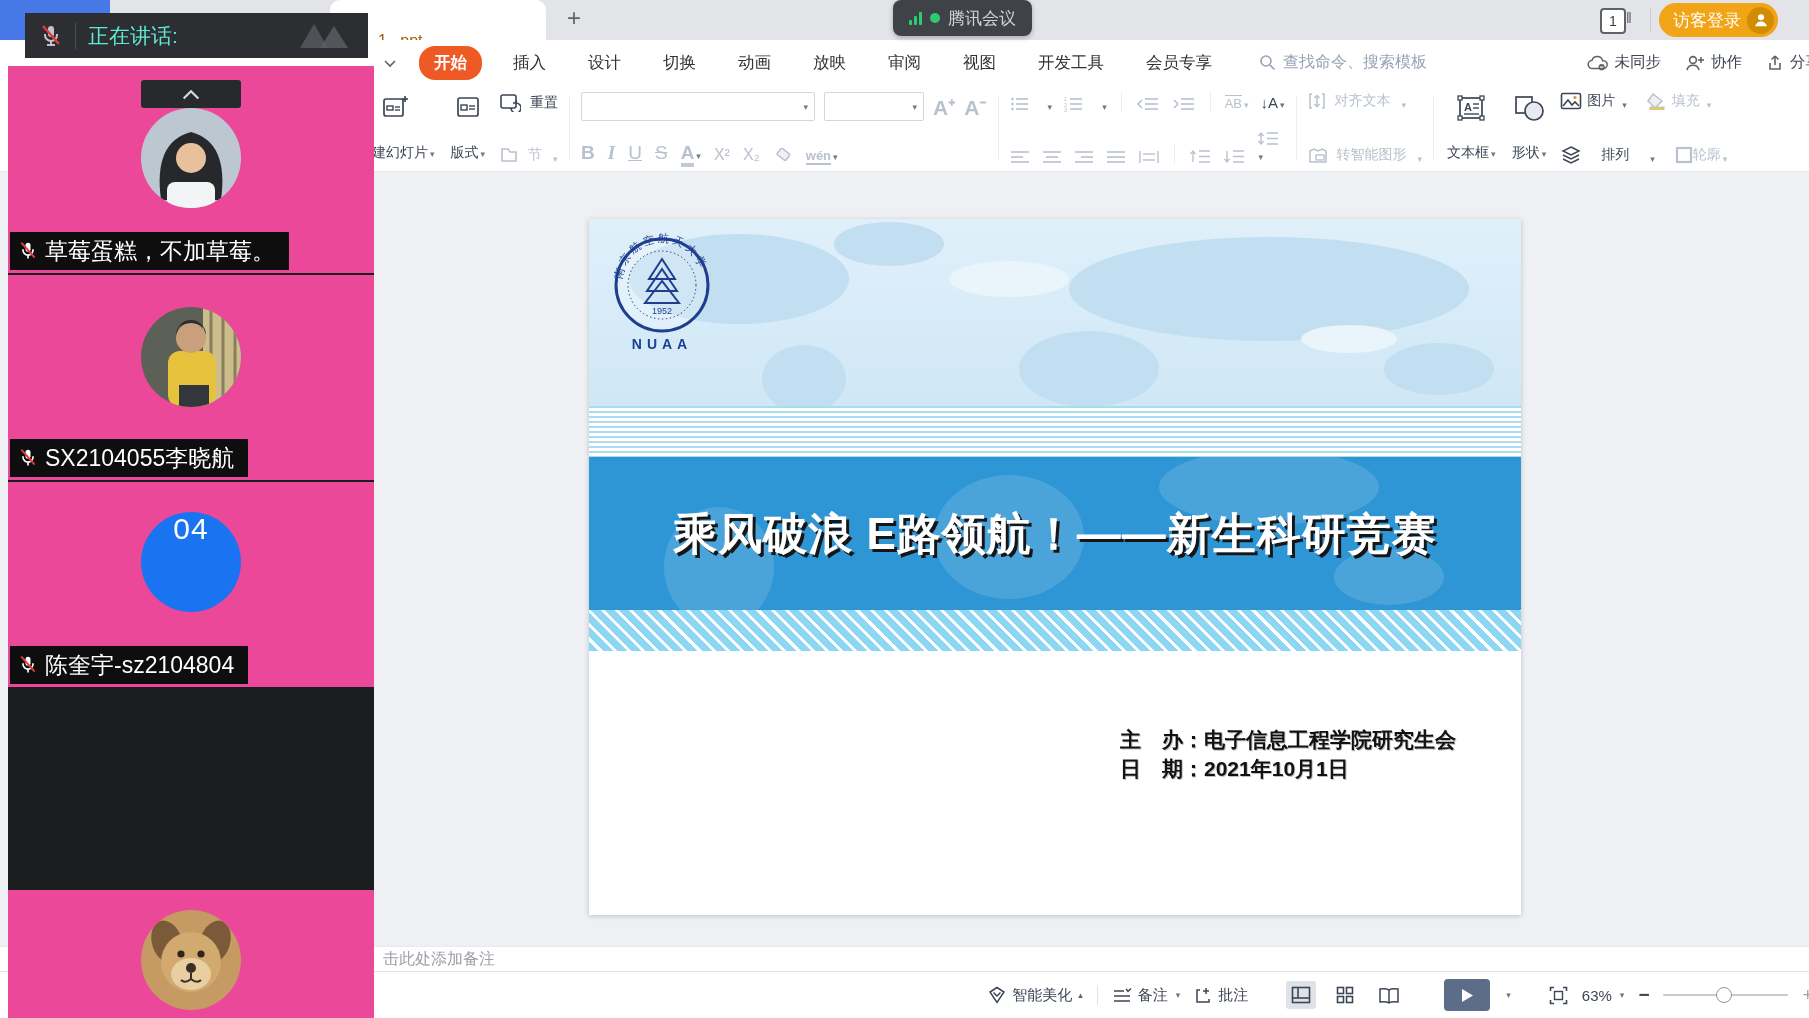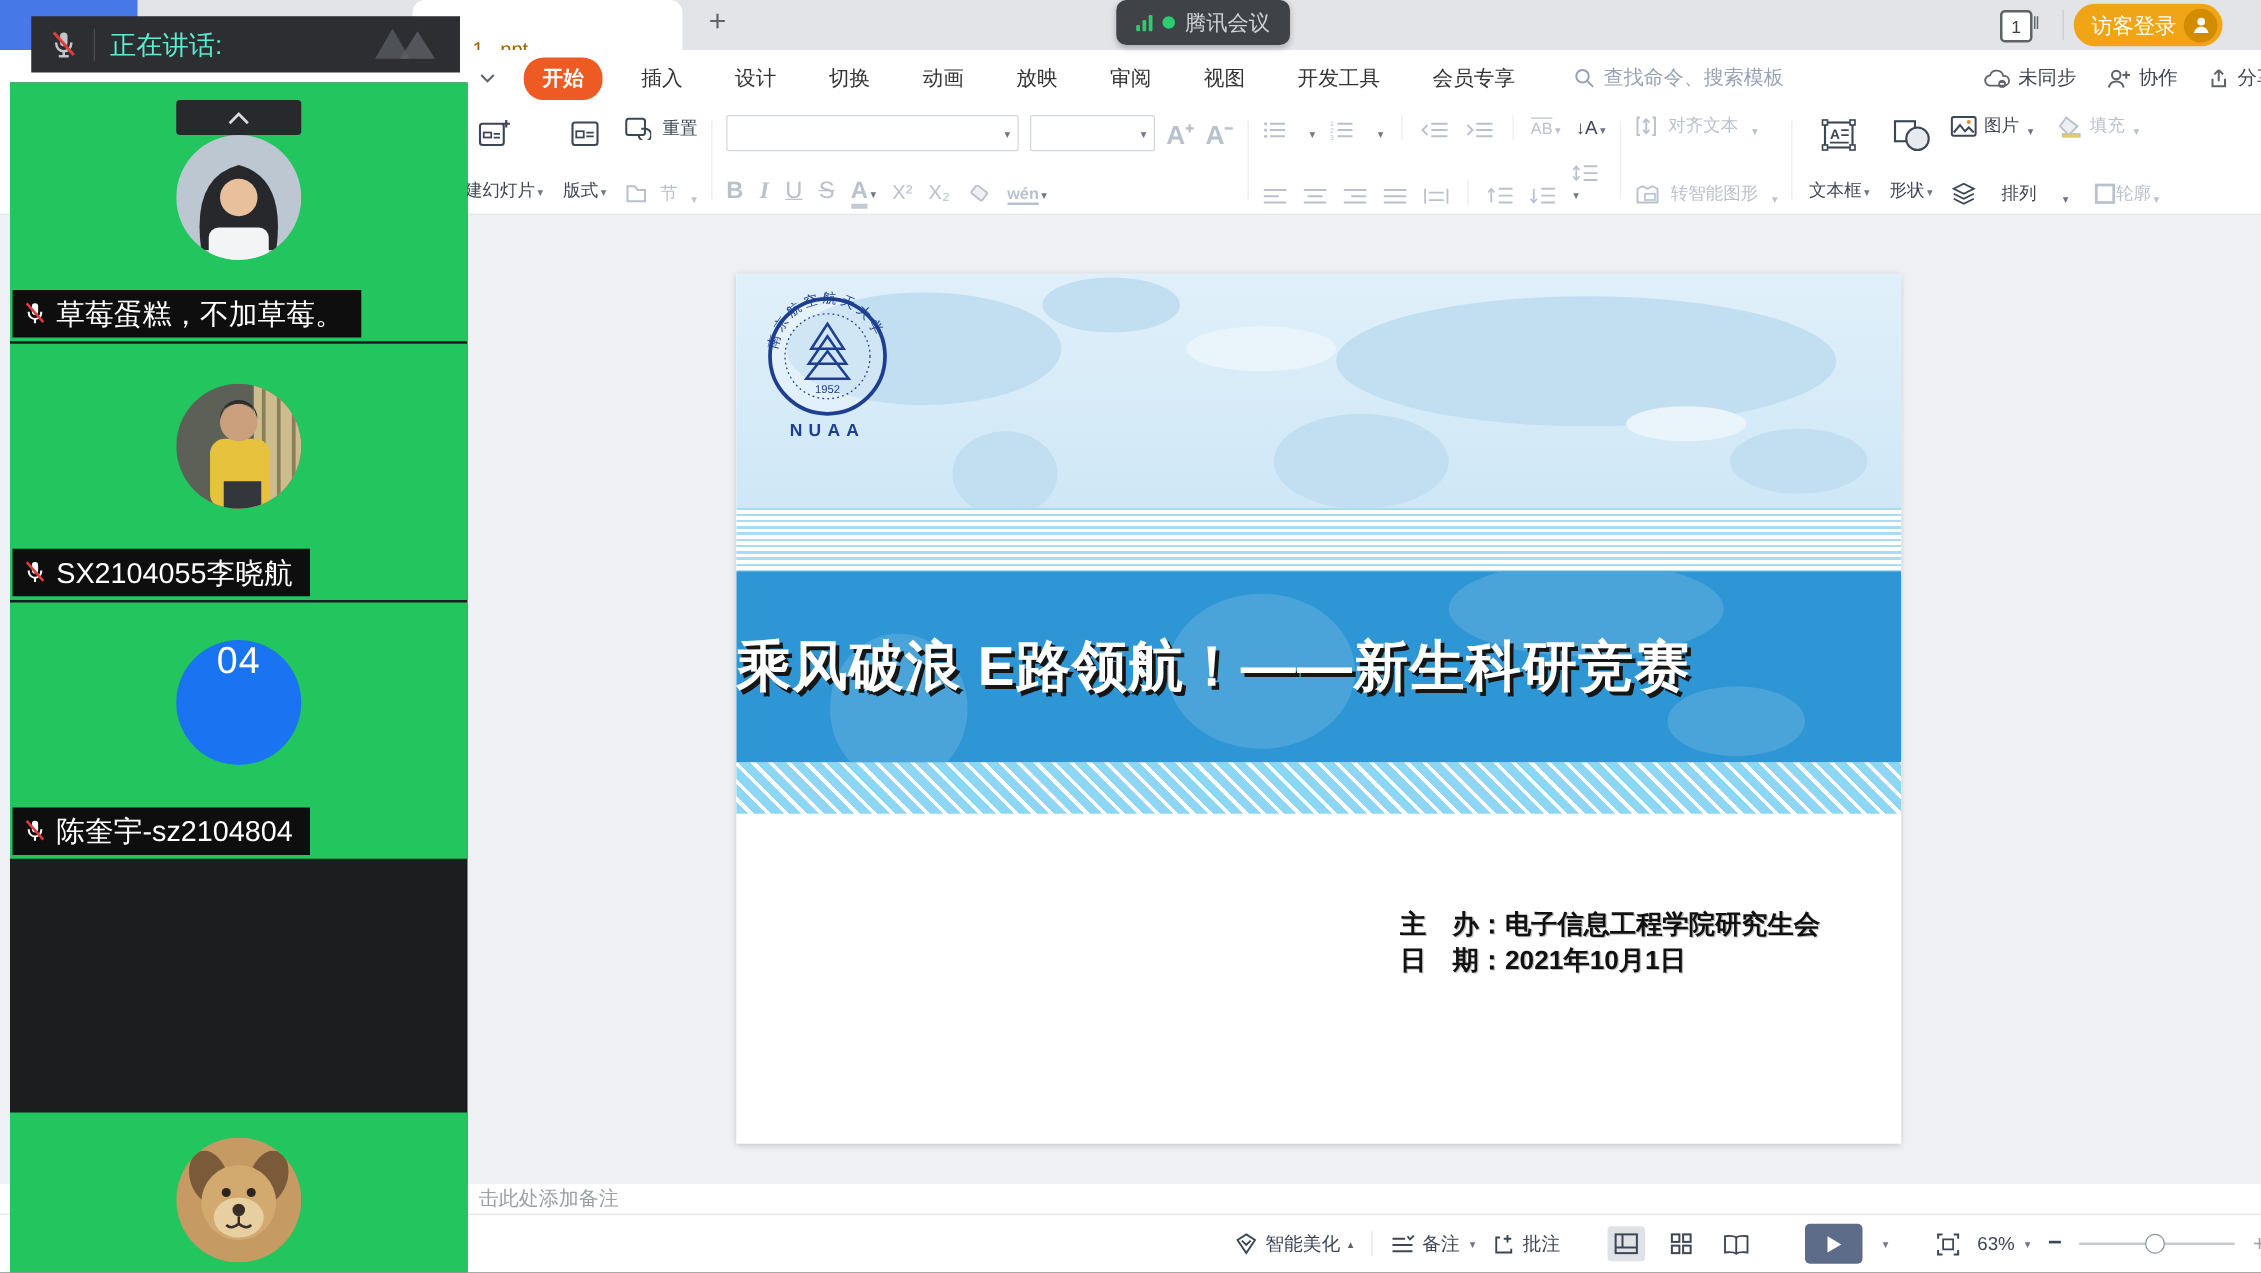--- a/index.html
+++ b/index.html
@@ -52,21 +52,21 @@
   .glyph{font-size:19px;color:#b9c1cd;font-weight:bold;}
   .ic{flex:none;}
   .ic svg{display:block;}
   
   .canvas{position:absolute;top:172px;left:0;right:0;bottom:71px;background:#eef0f3;}
   .slide{position:absolute;left:589px;top:47px;width:932px;height:696px;background:#fff;box-shadow:0 1px 5px rgba(0,0,0,.20);overflow:hidden;}
   .band-top{position:absolute;top:0;left:0;right:0;height:187px;background:linear-gradient(#e0f0fa,#cfe7f6);}
   .band-stripes{position:absolute;top:187px;left:0;right:0;height:51px;
       background:repeating-linear-gradient(180deg,#a9dcf3 0 2px,#ffffff 2px 5px);}
   .band-blue{position:absolute;top:238px;left:0;right:0;height:153px;background:#2e96d4;
-      display:flex;flex-direction:column;justify-content:center;}
+      display:flex;flex-direction:column;align-items:center;justify-content:center;}
   .band-diag{position:absolute;top:391px;left:0;right:0;height:41px;
       background:repeating-linear-gradient(45deg,#8ed7f4 0 7px,#ffffff 7px 10px);}
   .slide-title{font-size:44px;line-height:60px;font-weight:900;color:#fff;letter-spacing:1px;
       text-shadow:3px 3px 0 #161616;white-space:nowrap;z-index:2;}
   .org-block{position:absolute;left:531px;top:506px;font-size:21px;font-weight:bold;color:#111;
       line-height:29px;text-shadow:1px 1px 0 rgba(0,0,0,.25);white-space:nowrap;}
   .mapsvg{position:absolute;left:0;top:0;}
   
   .notesbar{position:absolute;left:0;right:0;bottom:46px;height:25px;background:#fff;border-top:1px solid #e8eaec;}
   .notes-ph{position:absolute;left:383px;top:2px;font-size:16px;color:#9aa0a6;}
@@ -79,21 +79,21 @@
   .playbtn{width:46px;height:32px;background:#5d6c89;border-radius:4px;display:flex;align-items:center;justify-content:center;}
   .slider{position:relative;width:125px;height:2px;background:#c6cad0;border-radius:1px;}
   .knob{position:absolute;left:42%;top:-7px;width:14px;height:14px;border-radius:50%;background:#fff;border:1.5px solid #8d949e;}
   
   .meeting-header{position:absolute;left:25px;top:13px;width:343px;height:45px;background:#2c2e31;z-index:52;
       display:flex;align-items:center;gap:12px;padding:0 14px;box-sizing:border-box;}
   .mh-sep{width:1px;height:26px;background:#4a4d51;}
   .speaking{color:#5eead4;font-size:21px;white-space:nowrap;}
   .tm-logo{margin-left:auto;opacity:.55;}
   .meeting-panel{position:absolute;left:8px;top:66px;width:366px;height:952px;background:#1b1d1f;z-index:51;}
-  .tile{position:absolute;left:0;width:366px;background:#22c55e;overflow:hidden;}
+  .tile{position:absolute;left:0;width:366px;background:#ec4899;overflow:hidden;}
   .collapse-btn{position:absolute;left:133px;top:14px;width:100px;height:28px;background:#27292c;border-radius:3px;
       display:flex;align-items:center;justify-content:center;}
   .avatar{position:absolute;left:50%;transform:translateX(-50%);width:100px;height:100px;border-radius:50%;overflow:hidden;}
   .avatar-num{background:#1a74f2;display:flex;align-items:flex-start;justify-content:center;}
   .avatar-num span{color:#fff;font-size:30px;letter-spacing:1px;}
   .chip{position:absolute;left:2px;bottom:3px;height:38px;background:#0e0e0e;display:flex;align-items:center;gap:7px;
       padding:0 14px 0 8px;}
   .chip span{color:#fff;font-size:23px;white-space:nowrap;}
 </style>
 </head>

